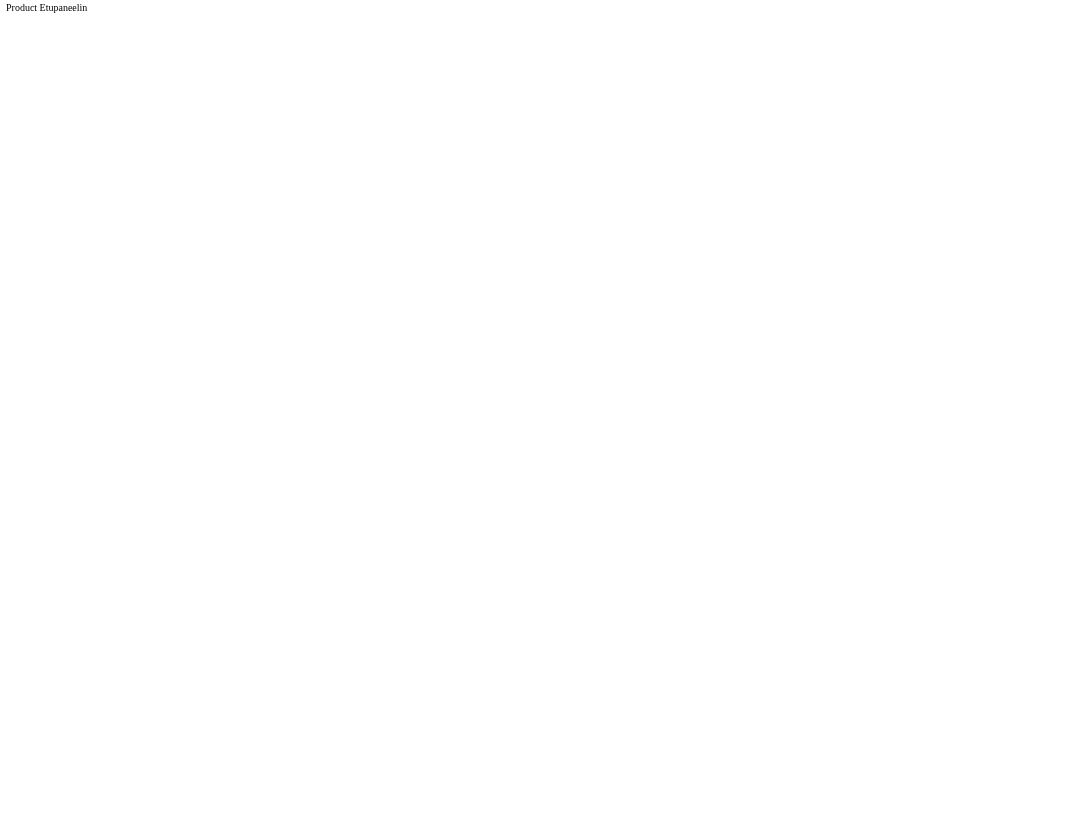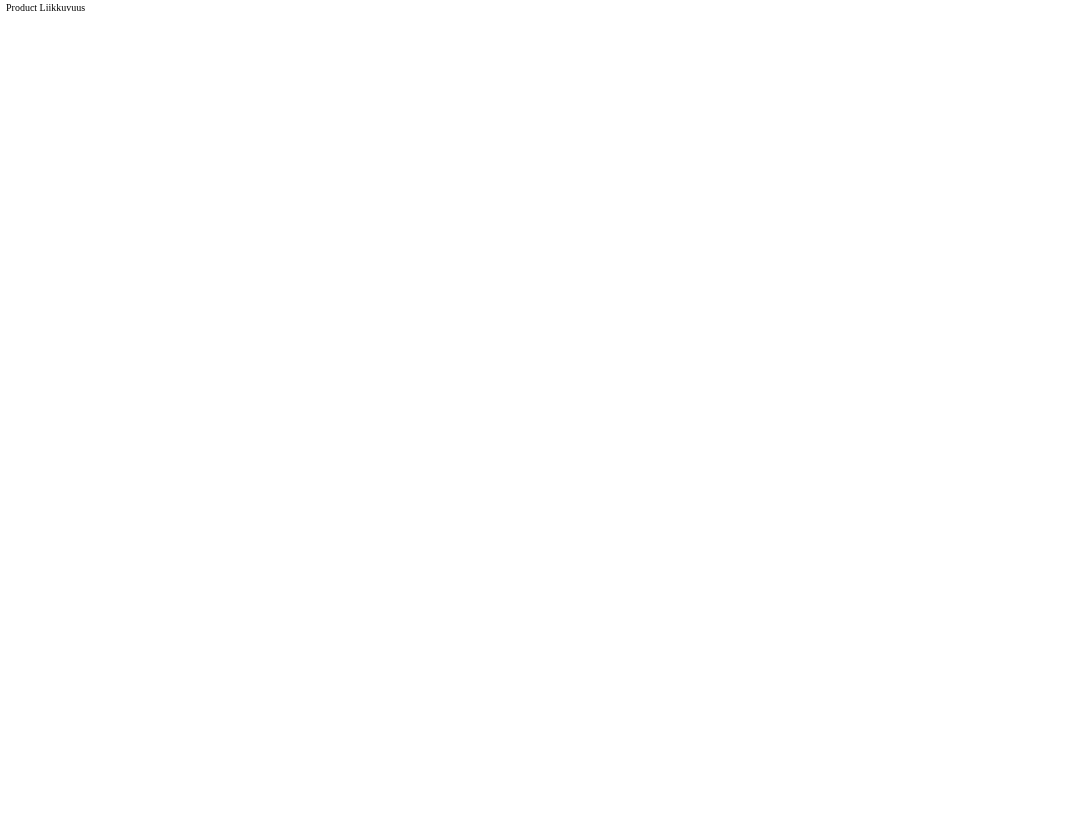--- a/index.html
+++ b/index.html
@@ -110,21 +110,21 @@
   }
   .inline-link {
     color: #1818d8;
     font-size: 11px;
     text-decoration: none;
   }
 </style>
 </head>
 <body>
 
-<div class="header-bar">Product Liikkuvuus</div>
+<div class="header-bar">Product Etupaneelin</div>
 
 <div class="page-frame">
   <div class="left-stripe"></div>
   <div class="right-stripe"></div>
 
   <div class="content-area">
 
     <div class="tables-wrap">
       <table class="pin-table" id="left-table">
         <thead>

